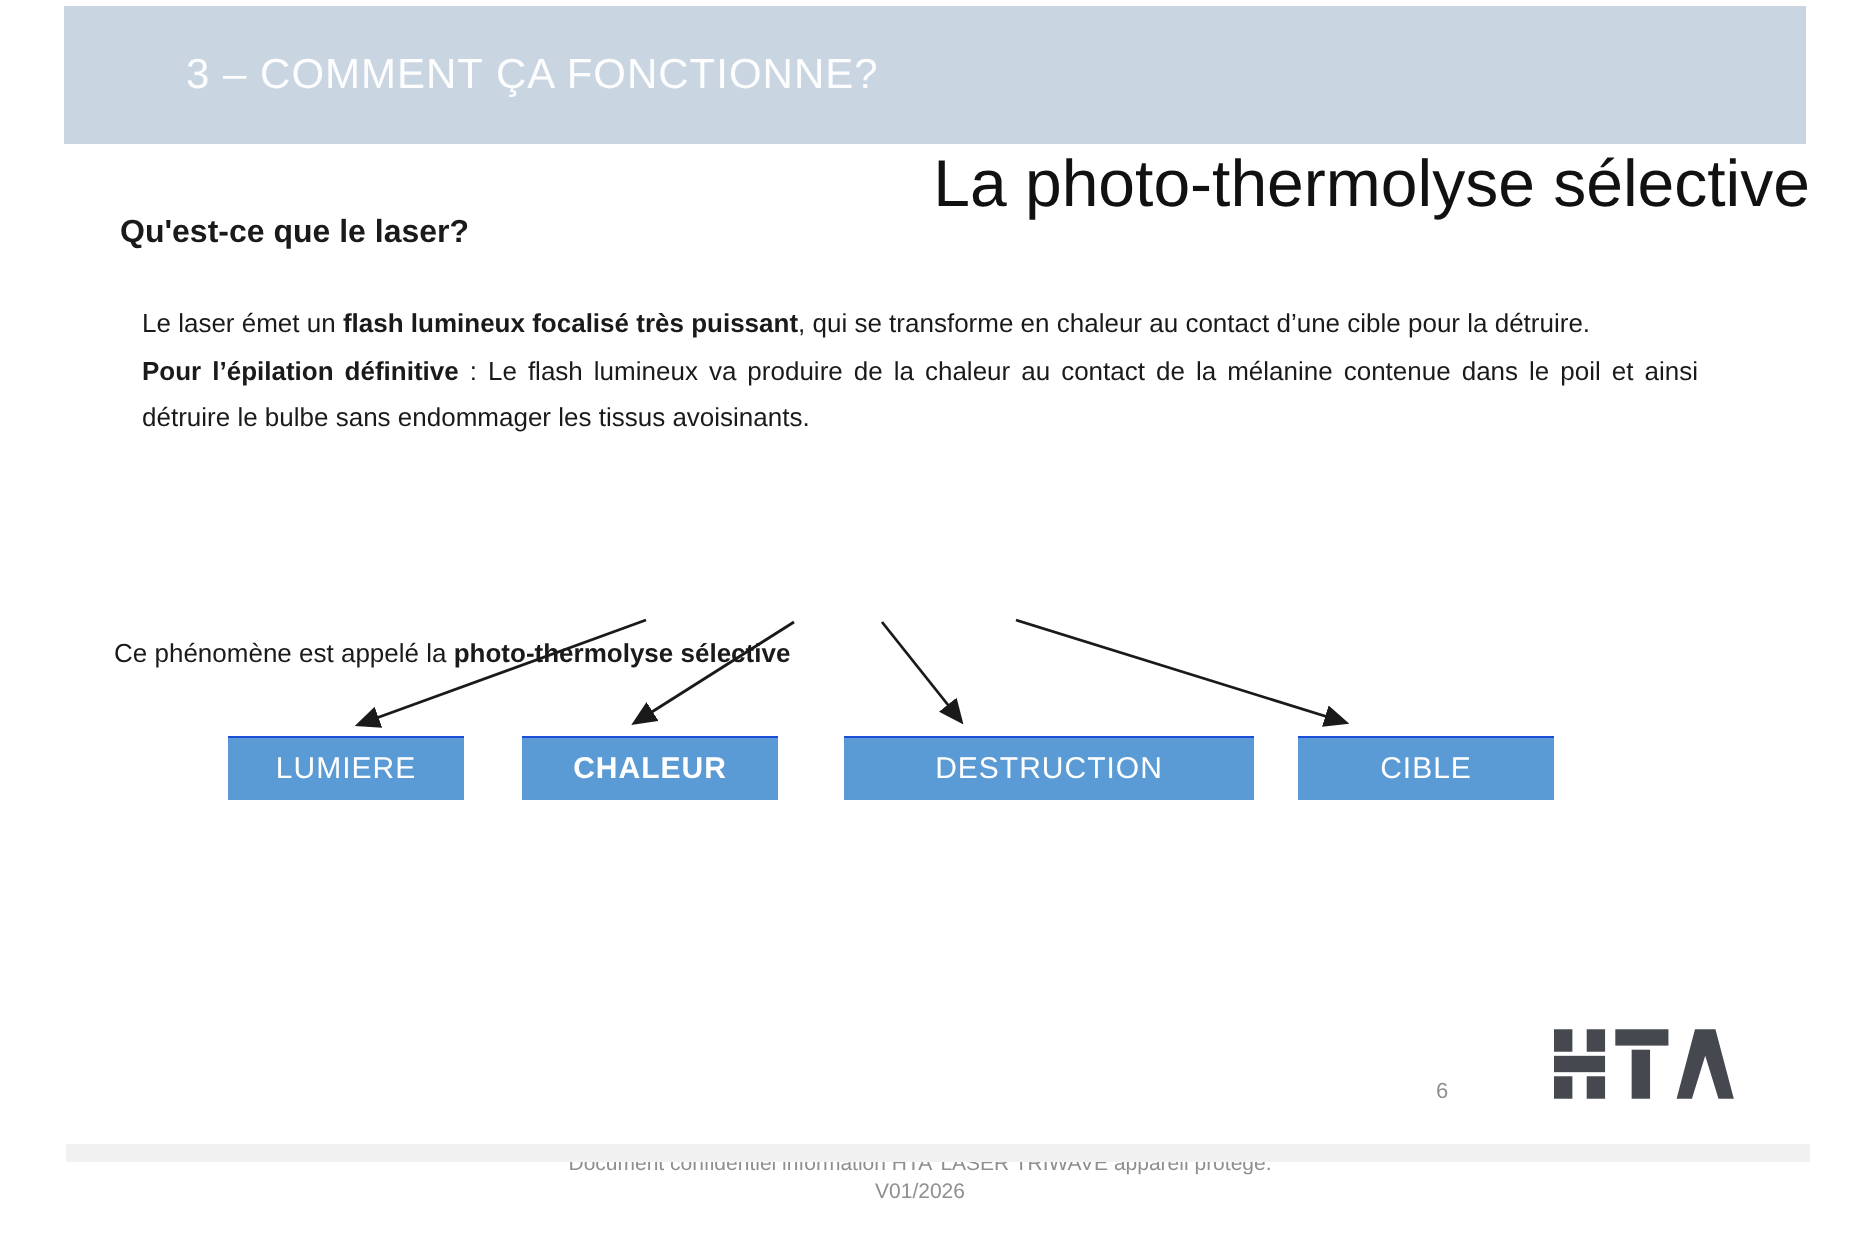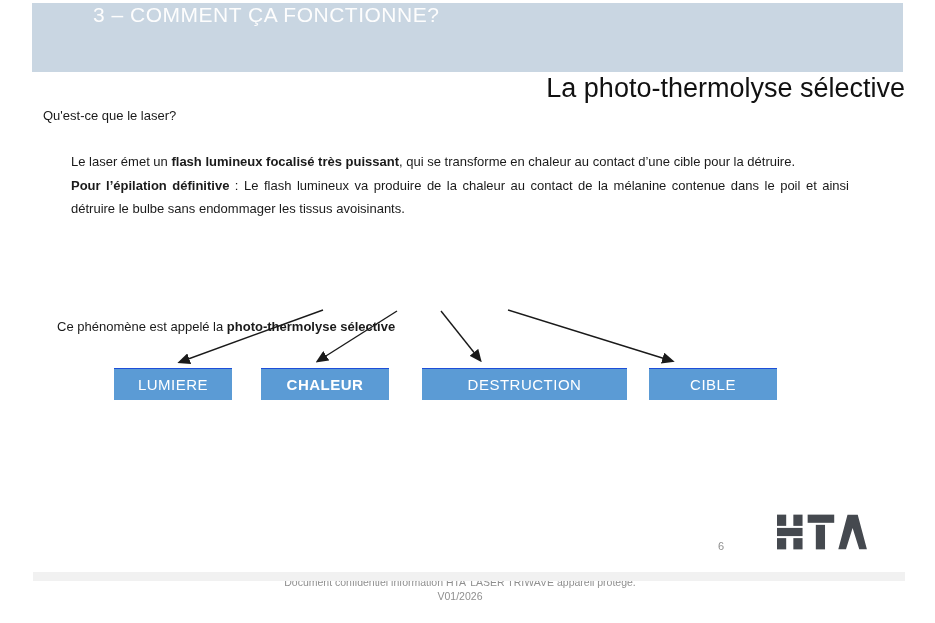--- a/index.html
+++ b/index.html
@@ -19,48 +19,48 @@
 
   
   .header-bar {
     position: absolute;
     left: 32px;
     top: 3px;
     width: 871px;
     height: 69px;
     background: #c9d6e2;
     display: flex;
-    align-items: flex-start;
+    align-items: center;
   }
   .header-title {
     padding-left: 61px;
     font-size: 21px;
     letter-spacing: 0.5px;
     color: #fdfdfd;
     font-weight: 400;
   }
 
   
   .slide-title {
     position: absolute;
     top: 73px;
     right: 30px;
-    font-size: 27px;
+    font-size: 33px;
     color: #111111;
     font-weight: 400;
     white-space: nowrap;
   }
 
   
   .question {
     position: absolute;
-    left: 43px;
+    left: 60px;
     top: 108px;
-    font-size: 13px;
-    font-weight: normal;
+    font-size: 16px;
+    font-weight: bold;
   }
   .para-block {
     position: absolute;
     left: 71px;
     top: 150px;
     width: 778px;
     font-size: 13px;
     line-height: 23.5px;
     text-align: justify;
   }

